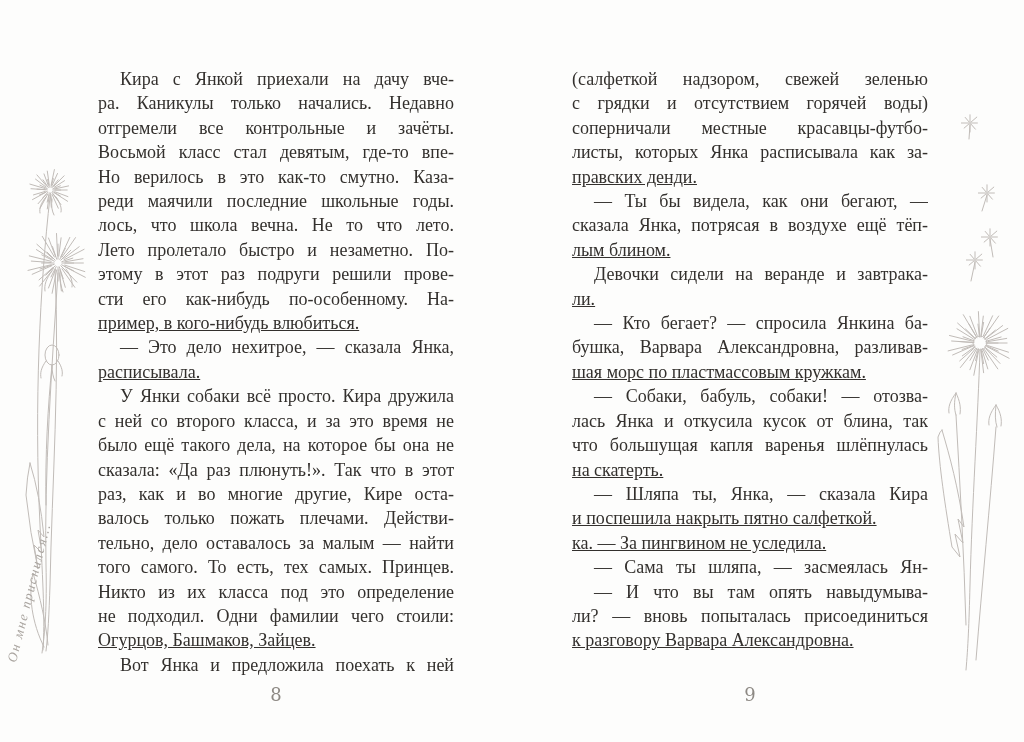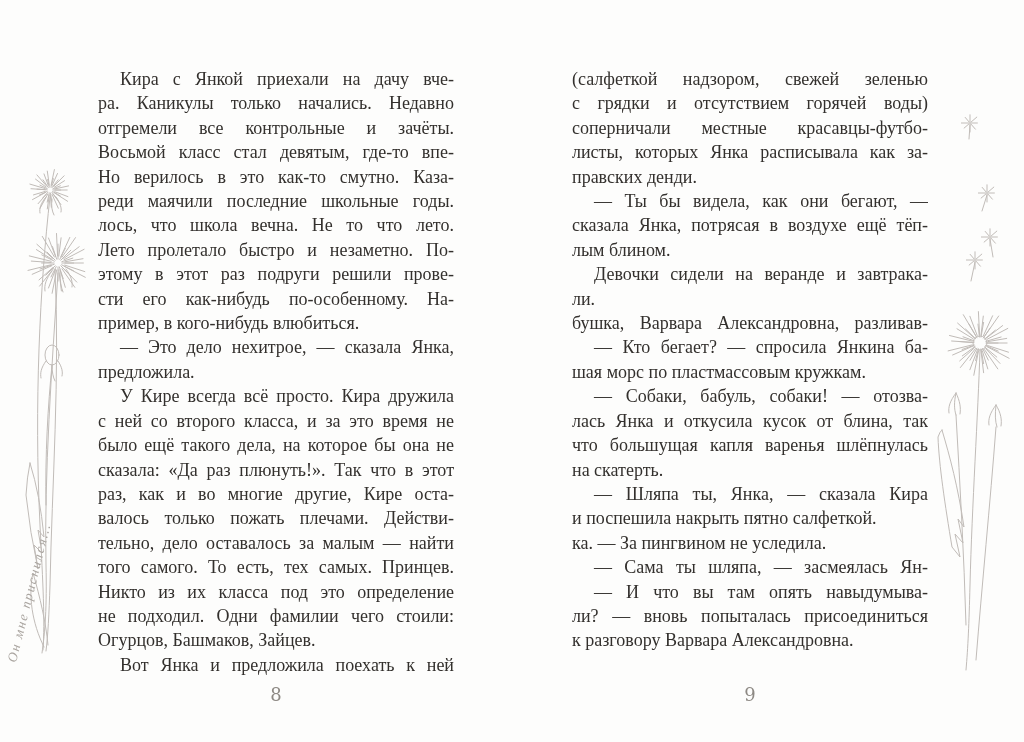--- a/index.html
+++ b/index.html
@@ -9,21 +9,21 @@
     font-family:"Liberation Serif", serif;
   }
   .text-block{
     position:absolute;top:67px;width:356px;
     font-size:18px;line-height:24.4px;color:#33302d;
     text-align:justify;overflow:hidden;
   }
   .text-block.left{left:98px;}
   .text-block.right{left:572px;}
   .line{text-align:justify;text-align-last:justify;white-space:normal;}
-  .line.end{text-align-last:left;}
+  .line.end{text-align-last:left;text-decoration:underline;}
   .line.indent{text-indent:22px;}
   .page-number{
     position:absolute;top:684px;width:356px;text-align:center;
     font-family:"DejaVu Serif", serif;font-size:18px;font-weight:400;
     color:#8d8984;
   }
   .page-number.left{left:98px;}
   .page-number.right{left:572px;}
   .margin-title{
     position:absolute;left:20px;top:648px;
@@ -261,22 +261,22 @@
       <div class="line">отгремели все контрольные и зачёты.</div>
       <div class="line">Восьмой класс стал девятым, где-то впе-</div>
       <div class="line">Но верилось в это как-то смутно. Каза-</div>
       <div class="line">реди маячили последние школьные годы.</div>
       <div class="line">лось, что школа вечна. Не то что лето.</div>
       <div class="line">Лето пролетало быстро и незаметно. По-</div>
       <div class="line">этому в этот раз подруги решили прове-</div>
       <div class="line">сти его как-нибудь по-особенному. На-</div>
       <div class="line end">пример, в кого-нибудь влюбиться.</div>
       <div class="line indent">— Это дело нехитрое, — сказала Янка,</div>
-      <div class="line end">предложила.</div>
-      <div class="line indent">У Кире всегда всё просто. Кира дружила</div>
+      <div class="line end">расписывала.</div>
+      <div class="line indent">У Янки собаки всё просто. Кира дружила</div>
       <div class="line">с ней со второго класса, и за это время не</div>
       <div class="line">было ещё такого дела, на которое бы она не</div>
       <div class="line">сказала: «Да раз плюнуть!». Так что в этот</div>
       <div class="line">раз, как и во многие другие, Кире оста-</div>
       <div class="line">валось только пожать плечами. Действи-</div>
       <div class="line">тельно, дело оставалось за малым — найти</div>
       <div class="line">того самого. То есть, тех самых. Принцев.</div>
       <div class="line">Никто из их класса под это определение</div>
       <div class="line">не подходил. Одни фамилии чего стоили:</div>
       <div class="line end">Огурцов, Башмаков, Зайцев.</div>
@@ -288,22 +288,22 @@
       <div class="line">(салфеткой надзором, свежей зеленью</div>
       <div class="line">с грядки и отсутствием горячей воды)</div>
       <div class="line">соперничали местные красавцы-футбо-</div>
       <div class="line">листы, которых Янка расписывала как за-</div>
       <div class="line end">правских денди.</div>
       <div class="line indent">— Ты бы видела, как они бегают, —</div>
       <div class="line">сказала Янка, потрясая в воздухе ещё тёп-</div>
       <div class="line end">лым блином.</div>
       <div class="line indent">Девочки сидели на веранде и завтрака-</div>
       <div class="line end">ли.</div>
+      <div class="line indent">— Кто бегает? — спросила Янкина ба-</div>
       <div class="line">бушка, Варвара Александровна, разливав-</div>
-      <div class="line indent">— Кто бегает? — спросила Янкина ба-</div>
       <div class="line end">шая морс по пластмассовым кружкам.</div>
       <div class="line indent">— Собаки, бабуль, собаки! — отозва-</div>
       <div class="line">лась Янка и откусила кусок от блина, так</div>
       <div class="line">что большущая капля варенья шлёпнулась</div>
       <div class="line end">на скатерть.</div>
       <div class="line indent">— Шляпа ты, Янка, — сказала Кира</div>
       <div class="line end">и поспешила накрыть пятно салфеткой.</div>
       <div class="line end">ка. — За пингвином не уследила.</div>
       <div class="line indent">— Сама ты шляпа, — засмеялась Ян-</div>
       <div class="line indent">— И что вы там опять навыдумыва-</div>

